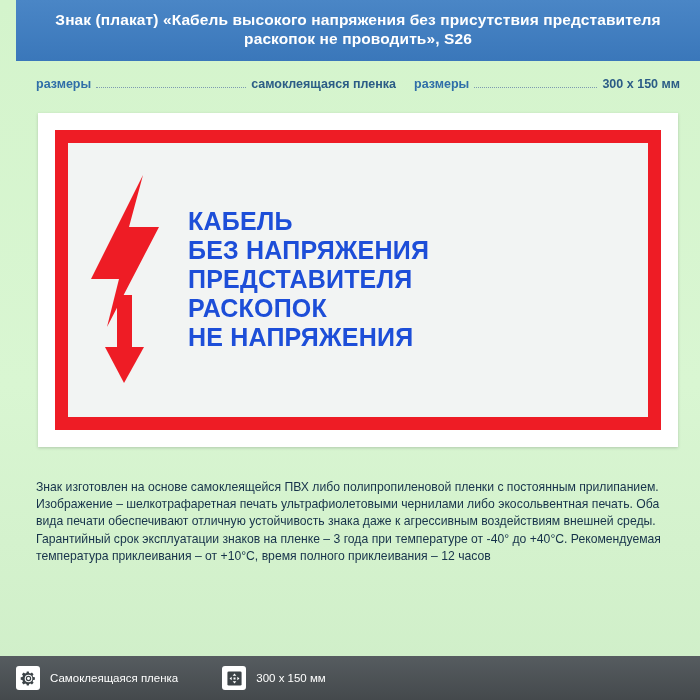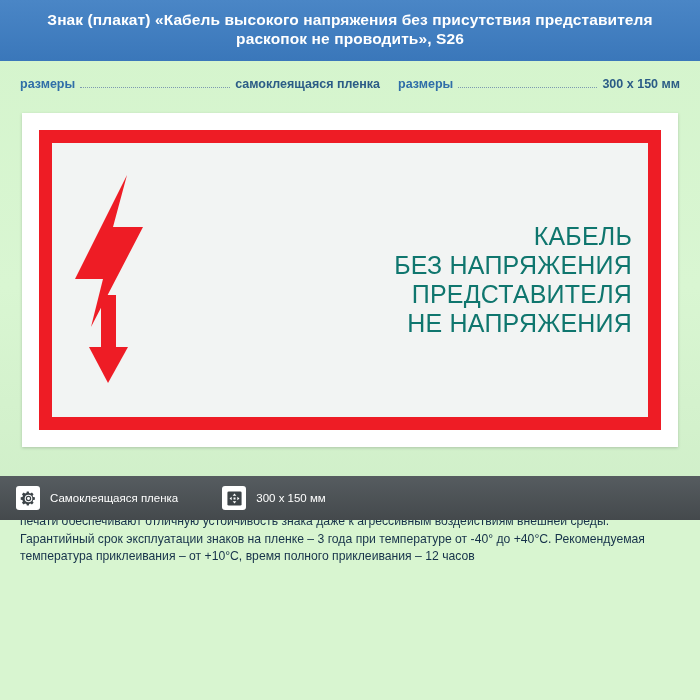--- a/index.html
+++ b/index.html
@@ -9,23 +9,24 @@
   body {
     width: 700px;
     height: 700px;
     background: #d8f5d0;
     font-family: "Liberation Sans", sans-serif;
     overflow: hidden;
   }
   .page {
     position: relative;
     width: 700px;
-    height: 520px;
+    height: 700px;
     background: linear-gradient(180deg, #d4f4cc 0%, #d9f6d2 55%, #cfeec8 100%);
     box-sizing: border-box;
+    padding-left: 16px;
   }
 
   
   .header {
     background: #3f7fc1;
     background: linear-gradient(180deg, #4a86c6 0%, #3a77ba 100%);
     color: #ffffff;
     padding: 10px 26px 12px 26px;
     text-align: center;
     font-size: 15.5px;
@@ -89,24 +90,24 @@
     width: 110px;
     flex: 0 0 110px;
     display: flex;
     align-items: center;
     justify-content: center;
     margin-left: 10px;
   }
   .bolt svg { display: block; }
   .sign-text {
     flex: 1 1 auto;
-    text-align: right;
+    text-align: left;
     padding-right: 16px;
-    color: #0f766e;
-    font-weight: normal;
+    color: #1d4ed8;
+    font-weight: bold;
     font-size: 25px;
     line-height: 1.16;
     letter-spacing: 0.2px;
   }
   .sign-text div { white-space: nowrap; }
 
   
   .description {
     margin: 32px 20px 0 20px;
     font-size: 12.2px;
@@ -174,20 +175,21 @@
         <svg width="96" height="210" viewBox="0 0 96 210" aria-hidden="true">
           <polygon points="58,0 6,104 34,104 22,152 74,52 44,52" fill="#ee1c25"></polygon>
           <rect x="32" y="120" width="15" height="62" fill="#ee1c25"></rect>
           <polygon points="20,172 59,172 39,208" fill="#ee1c25"></polygon>
         </svg>
       </div>
       <div class="sign-text">
         <div>КАБЕЛЬ</div>
         <div>БЕЗ НАПРЯЖЕНИЯ</div>
         <div>ПРЕДСТАВИТЕЛЯ</div>
+        <div>РАСКОПОК</div>
         <div>НЕ НАПРЯЖЕНИЯ</div>
       </div>
     </div>
   </div>
 
   <div class="description">Знак изготовлен на основе самоклеящейся ПВХ либо полипропиленовой пленки с постоянным прилипанием. Изображение – шелкотрафаретная печать ультрафиолетовыми чернилами либо экосольвентная печать. Оба вида печати обеспечивают отличную устойчивость знака даже к агрессивным воздействиям внешней среды. Гарантийный срок эксплуатации знаков на пленке – 3 года при температуре от -40° до +40°С. Рекомендуемая температура приклеивания – от +10°С, время полного приклеивания – 12 часов</div>
 
   <div class="footer">
     <div class="footer-item">
       <span class="footer-icon">

